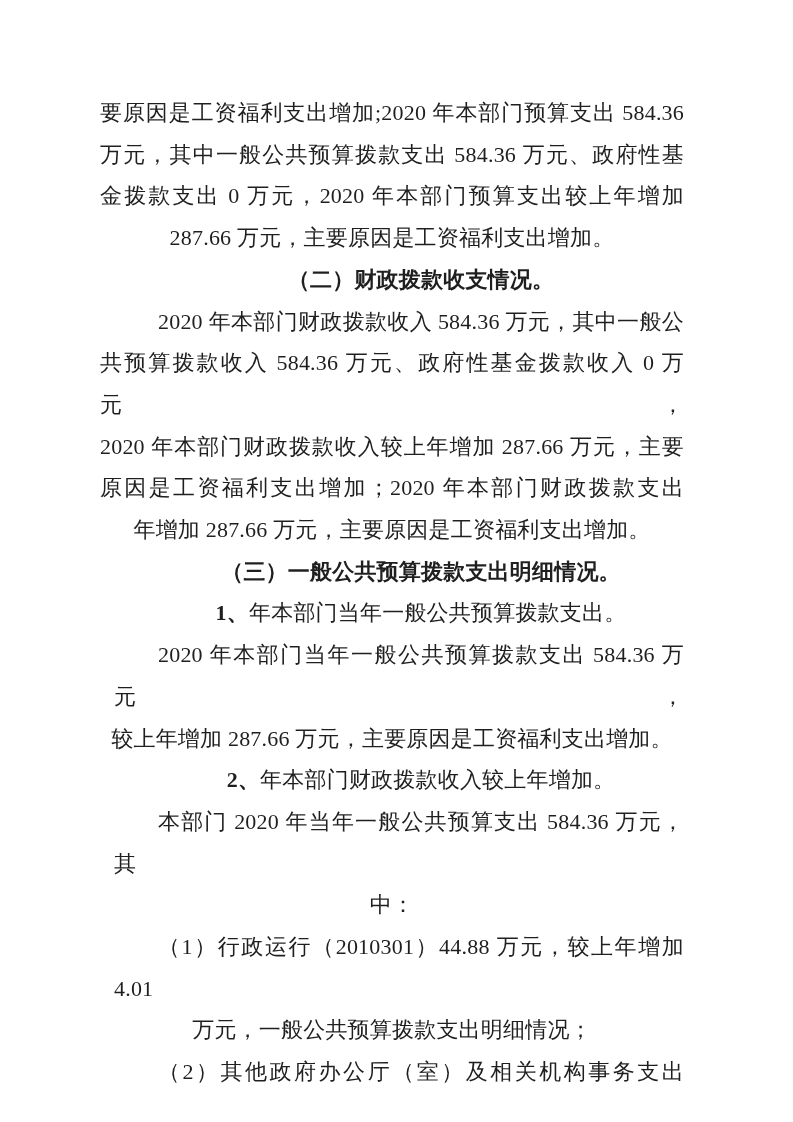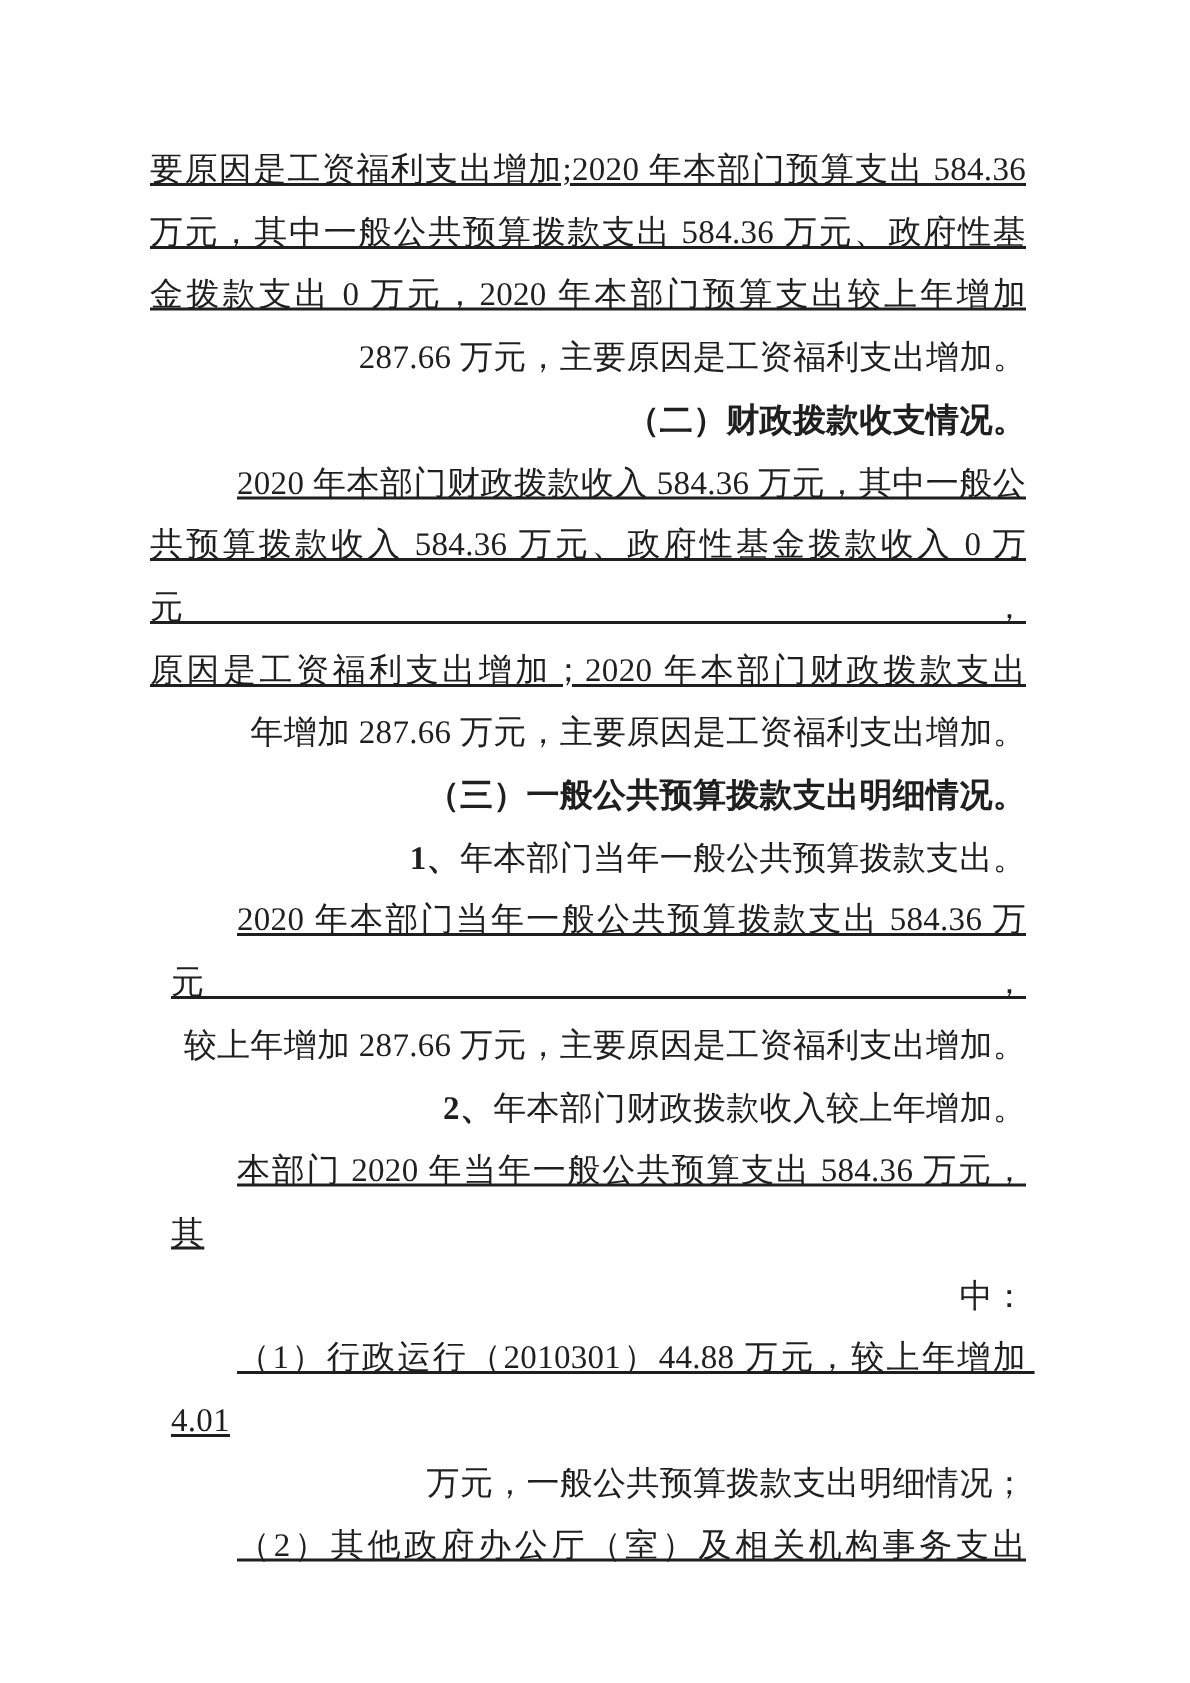--- a/index.html
+++ b/index.html
@@ -19,27 +19,26 @@
     position: absolute;
     top: 92px;
     left: 100px;
     width: 584px;
     color: #1f1f1f;
     font-size: 22px;
     line-height: 41.7px;
     letter-spacing: 0.2px;
   }
   .line {
-    text-align: right;
+    text-align: center;
     white-space: pre-wrap;
   }
   .line.justify {
     text-align: justify;
     text-align-last: justify;
-    text-decoration: underline;
   }
   .line.indent {
     text-indent: 2em;
     margin-left: 14px;
   }
   .line.bold {
     font-weight: bold;
   }
   .bold-prefix {
     font-weight: bold;
@@ -51,20 +50,21 @@
 <div class="page" style="background: rgb(255, 255, 255);">
   <div class="doc" style="color: rgb(31, 31, 31);">
 
   <div class="line justify"><span class="bold-prefix"></span><span class="line-text">要原因是工资福利支出增加;2020 年本部门预算支出 584.36</span></div>
       <div class="line justify"><span class="bold-prefix"></span><span class="line-text">万元，其中一般公共预算拨款支出 584.36 万元、政府性基</span></div>
       <div class="line justify"><span class="bold-prefix"></span><span class="line-text">金拨款支出 0 万元，2020 年本部门预算支出较上年增加</span></div>
       <div class="line"><span class="bold-prefix"></span><span class="line-text">287.66 万元，主要原因是工资福利支出增加。</span></div>
       <div class="line indent bold"><span class="bold-prefix"></span><span class="line-text">（二）财政拨款收支情况。</span></div>
       <div class="line indent justify"><span class="bold-prefix"></span><span class="line-text">2020 年本部门财政拨款收入 584.36 万元，其中一般公</span></div>
       <div class="line justify"><span class="bold-prefix"></span><span class="line-text">共预算拨款收入 584.36 万元、政府性基金拨款收入 0 万元，</span></div>
+      <div class="line justify"><span class="bold-prefix"></span><span class="line-text">2020 年本部门财政拨款收入较上年增加 287.66 万元，主要</span></div>
       <div class="line justify"><span class="bold-prefix"></span><span class="line-text">原因是工资福利支出增加；2020 年本部门财政拨款支出</span></div>
       <div class="line"><span class="bold-prefix"></span><span class="line-text">年增加 287.66 万元，主要原因是工资福利支出增加。</span></div>
       <div class="line indent bold"><span class="bold-prefix"></span><span class="line-text">（三）一般公共预算拨款支出明细情况。</span></div>
       <div class="line indent"><span class="bold-prefix">1、</span><span class="line-text">年本部门当年一般公共预算拨款支出。</span></div>
       <div class="line indent justify"><span class="bold-prefix"></span><span class="line-text">2020 年本部门当年一般公共预算拨款支出 584.36 万元，</span></div>
       <div class="line"><span class="bold-prefix"></span><span class="line-text">较上年增加 287.66 万元，主要原因是工资福利支出增加。</span></div>
       <div class="line indent"><span class="bold-prefix">2、</span><span class="line-text">年本部门财政拨款收入较上年增加。</span></div>
       <div class="line indent justify"><span class="bold-prefix"></span><span class="line-text">本部门 2020 年当年一般公共预算支出 584.36 万元，其</span></div>
       <div class="line"><span class="bold-prefix"></span><span class="line-text">中：</span></div>
       <div class="line indent justify"><span class="bold-prefix"></span><span class="line-text">（1）行政运行（2010301）44.88 万元，较上年增加 4.01</span></div>

